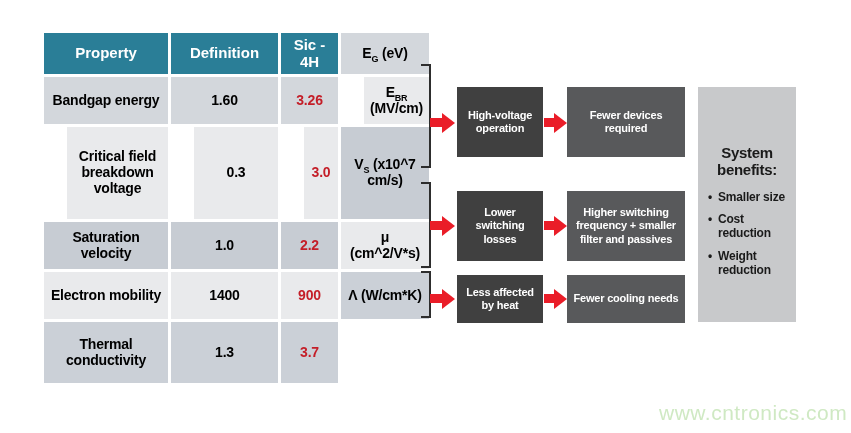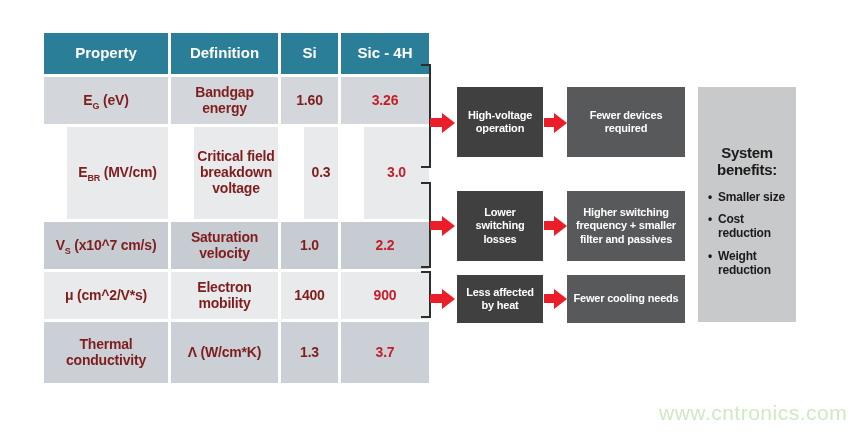--- a/index.html
+++ b/index.html
@@ -10,21 +10,21 @@
   
   .ptable{
     position:absolute;left:44px;top:33px;
     display:grid;
     grid-template-columns:124px 107px 57px 88px;
     grid-template-rows:41px 47px 92px 47px 47px 61px;
     gap:3px;
   }
   .cell{
     display:flex;align-items:center;justify-content:center;
-    text-align:center;font-weight:bold;font-size:14px;color:#7f1d1d;
+    text-align:center;font-weight:bold;font-size:14px;color:#000000;
     line-height:1.12;letter-spacing:-0.2px;padding:2px 3px;box-sizing:border-box;
   }
   .cell.head{background:#2a7e97;color:#ffffff;font-size:15px;letter-spacing:0;}
   .r1{background:#d3d7dc;} .r2{background:#e9eaec;margin-left:23px;} .r3{background:#c7ccd3;text-align:center;}
   .r4{background:#e9eaec;} .r5{background:#cbd0d7;}
   .cell sub{font-size:9px;line-height:0;}
   .val-red{color:#c41e28;}
   
   .bracket{
     position:absolute;left:421px;width:10px;box-sizing:border-box;
@@ -73,21 +73,20 @@
   }
 </style>
 </head>
 <body>
 
 <div class="canvas">
 
   <div class="ptable">
     <div class="cell head">Property</div>
     <div class="cell head">Definition</div>
-    <div class="cell head">Si</div>
     <div class="cell head">Sic - 4H</div>
 
     <div class="cell r1">
         <span><span>E</span><sub>G</sub><span> (eV)</span></span>
       </div>
     <div class="cell r1">Bandgap energy</div>
     <div class="cell r1">1.60</div>
     <div class="cell r1 val-red">3.26</div>
 
     <div class="cell r2">
@@ -104,24 +103,24 @@
     <div class="cell r3">1.0</div>
     <div class="cell r3 val-red">2.2</div>
 
     <div class="cell r4">
         <span><span>μ</span><sub></sub><span> (cm^2/V*s)</span></span>
       </div>
     <div class="cell r4">Electron mobility</div>
     <div class="cell r4">1400</div>
     <div class="cell r4 val-red">900</div>
 
-    <div class="cell r5">Thermal conductivity</div>
     <div class="cell r5">
         <span><span>Λ</span><sub></sub><span> (W/cm*K)</span></span>
       </div>
+    <div class="cell r5">Thermal conductivity</div>
     <div class="cell r5">1.3</div>
     <div class="cell r5 val-red">3.7</div>
   </div>
 
   <div class="bracket bk1"></div>
   <div class="bracket bk2"></div>
   <div class="bracket bk3"></div>
 
   <div class="arrow a1a">
       <div class="shaft"></div>

